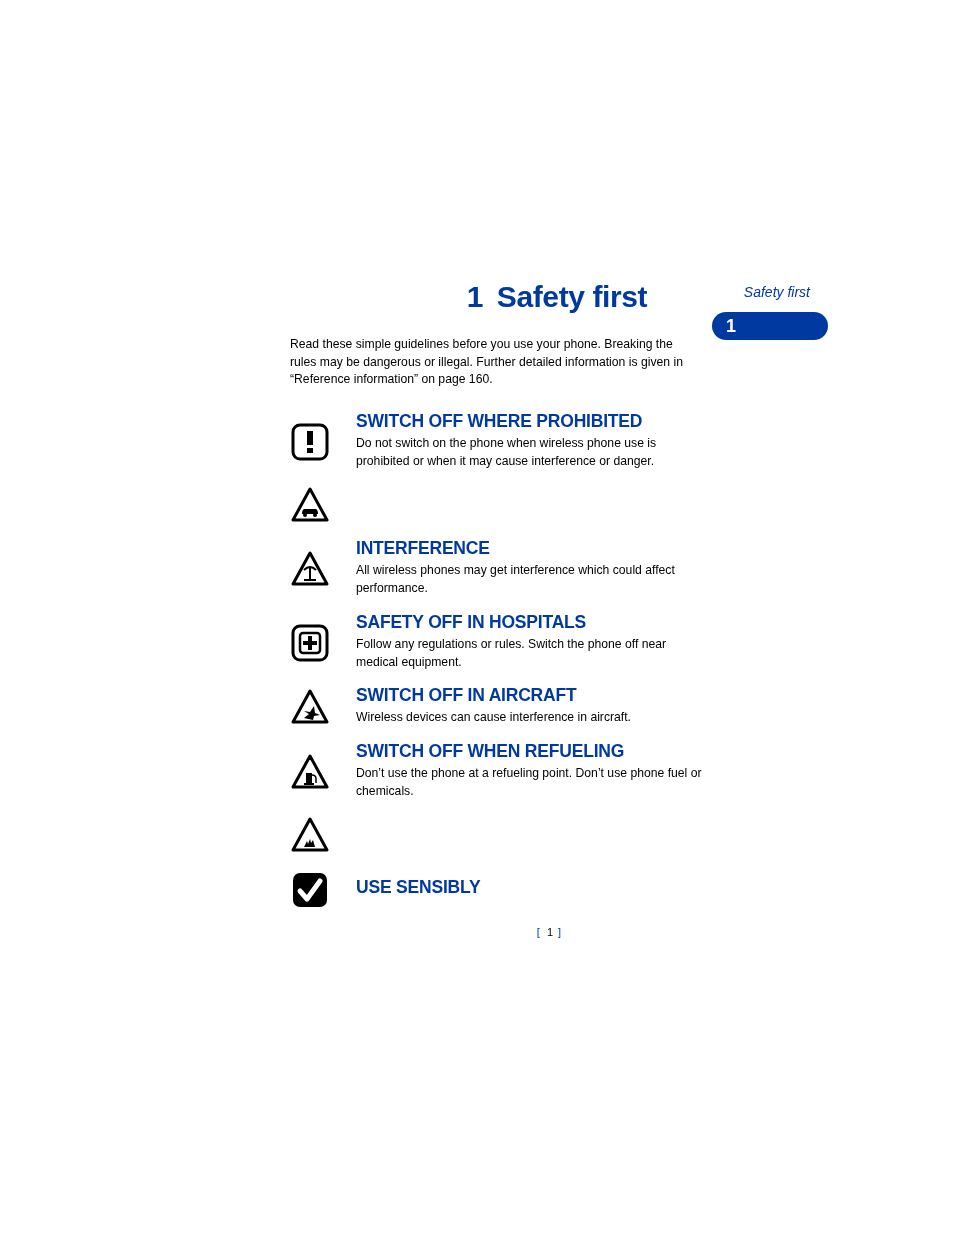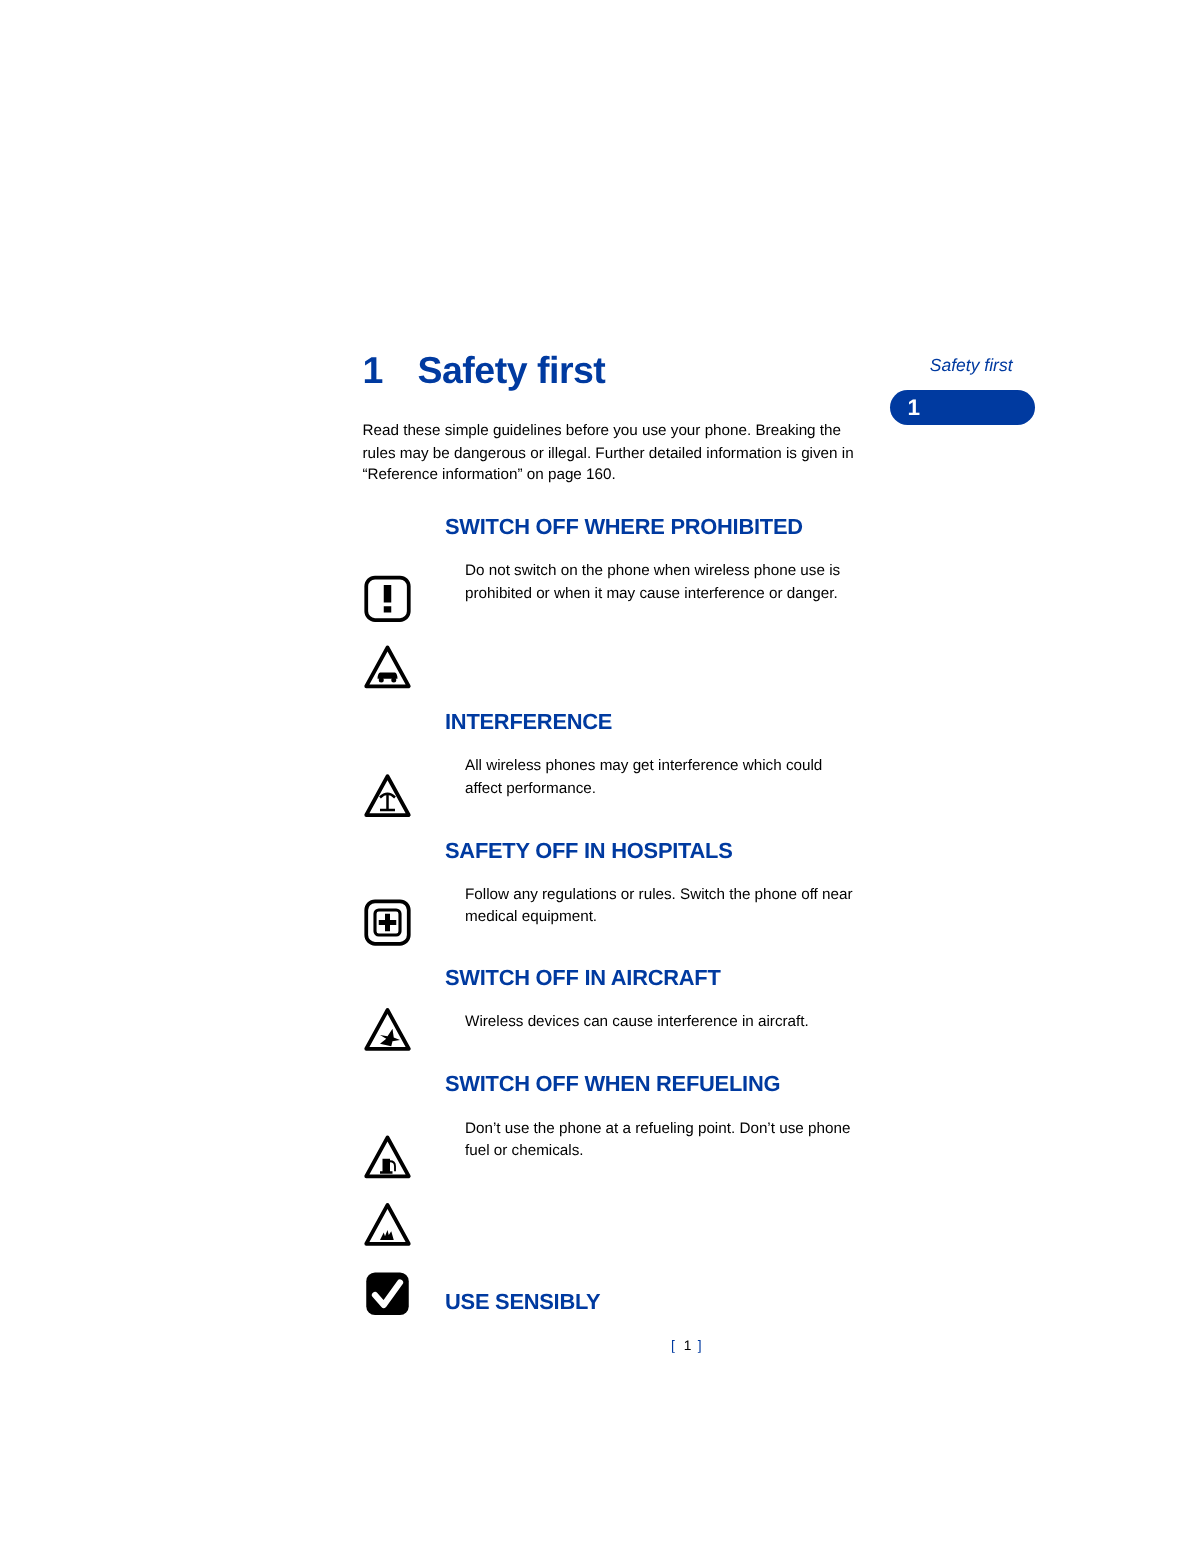--- a/index.html
+++ b/index.html
@@ -42,36 +42,37 @@
     align-items: center;
     padding-left: 14px;
     box-sizing: border-box;
   }
   h1.chapter-title {
     color: #003aa0;
     font-size: 30px;
     font-weight: bold;
     margin: 0 0 22px 0;
     letter-spacing: -0.4px;
+    text-align: center;
   }
   h1.chapter-title .num {
     display: inline-block;
     width: 44px;
   }
   .intro {
     font-size: 12.2px;
     line-height: 1.45;
     width: 400px;
     margin: 4px 0 22px 0;
   }
   .items {
   }
   .item {
     display: flex;
-    align-items: flex-end;
+    align-items: center;
     margin-bottom: 14px;
   }
   .icon-col {
     width: 66px;
     flex: 0 0 66px;
     padding-top: 2px;
   }
   .icon-col svg {
     display: block;
   }
@@ -82,21 +83,21 @@
   .text-col h2 {
     color: #003aa0;
     font-size: 17.5px;
     letter-spacing: -0.2px;
     margin: 0 0 3px 0;
     font-weight: bold;
   }
   .text-col p {
     font-size: 12.2px;
     line-height: 1.45;
-    margin: 16px;
+    margin: 0;
   }
   .footer-page {
     position: absolute;
     bottom: -14px;
     left: 0;
     right: 0;
     text-align: center;
     font-size: 11px;
     color: #003aa0;
     letter-spacing: 2px;

